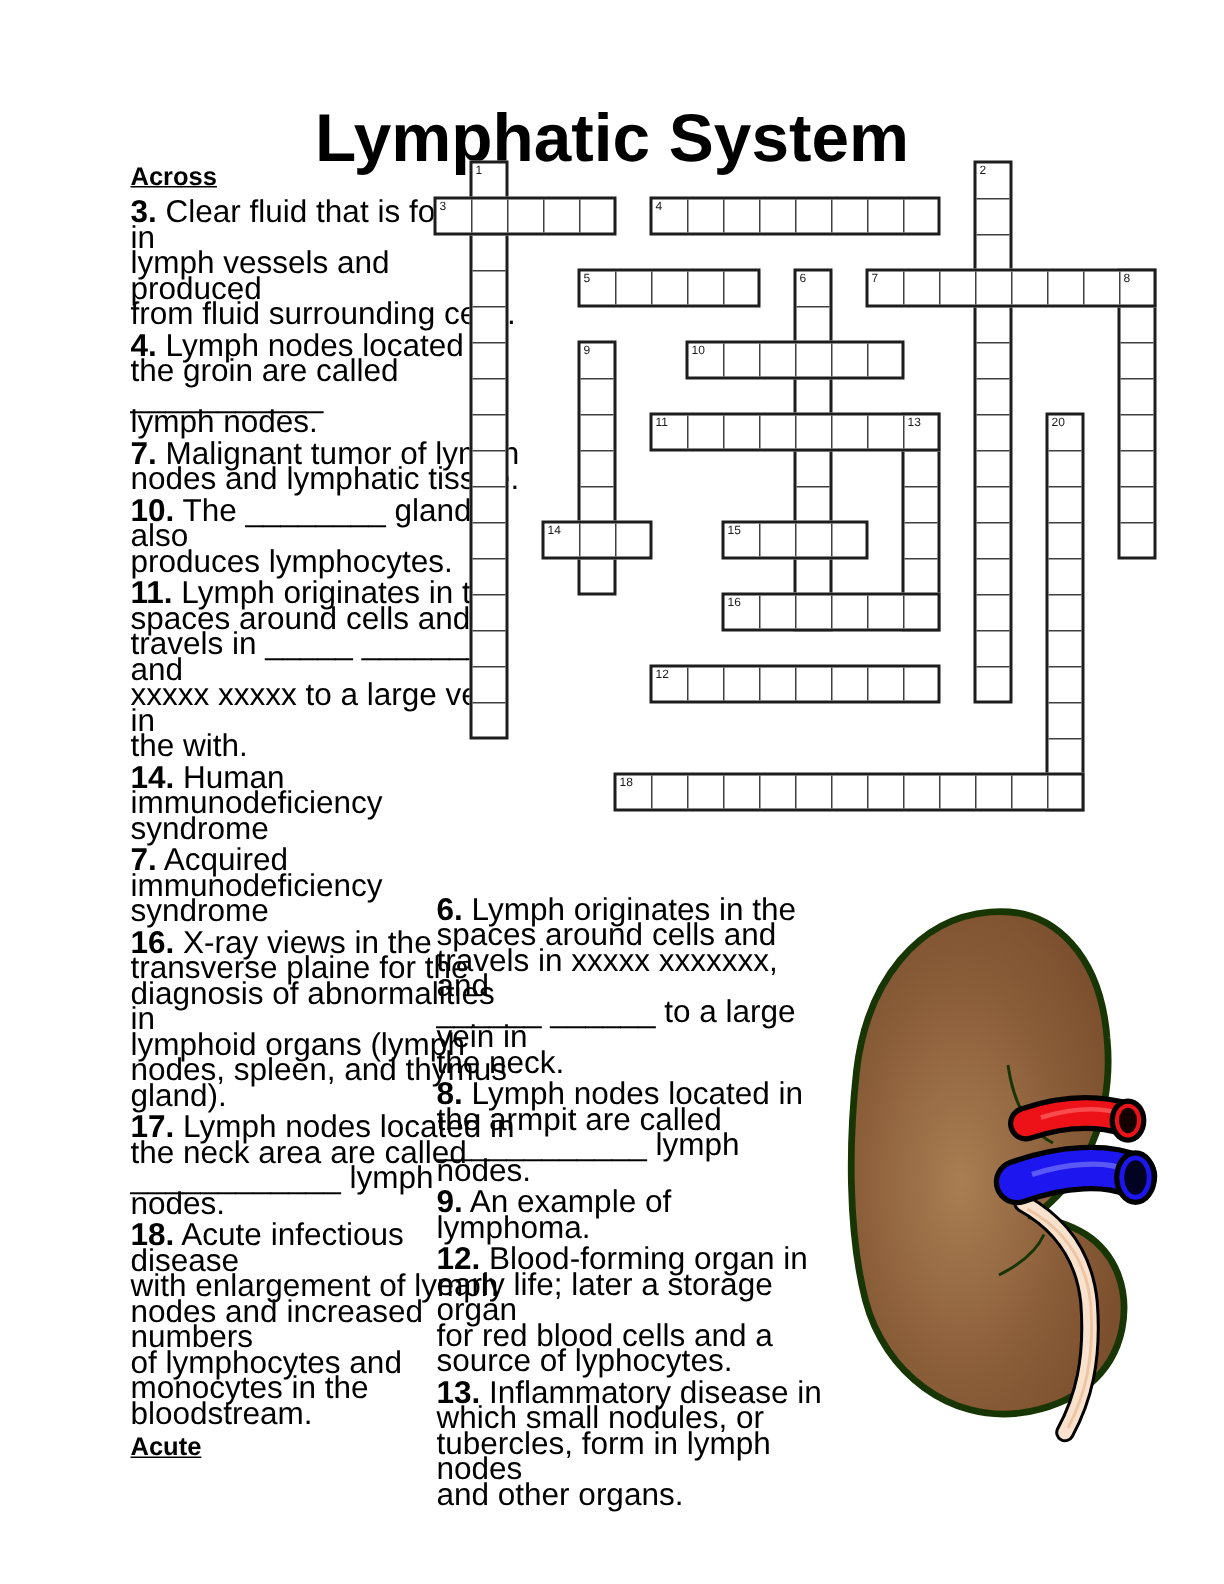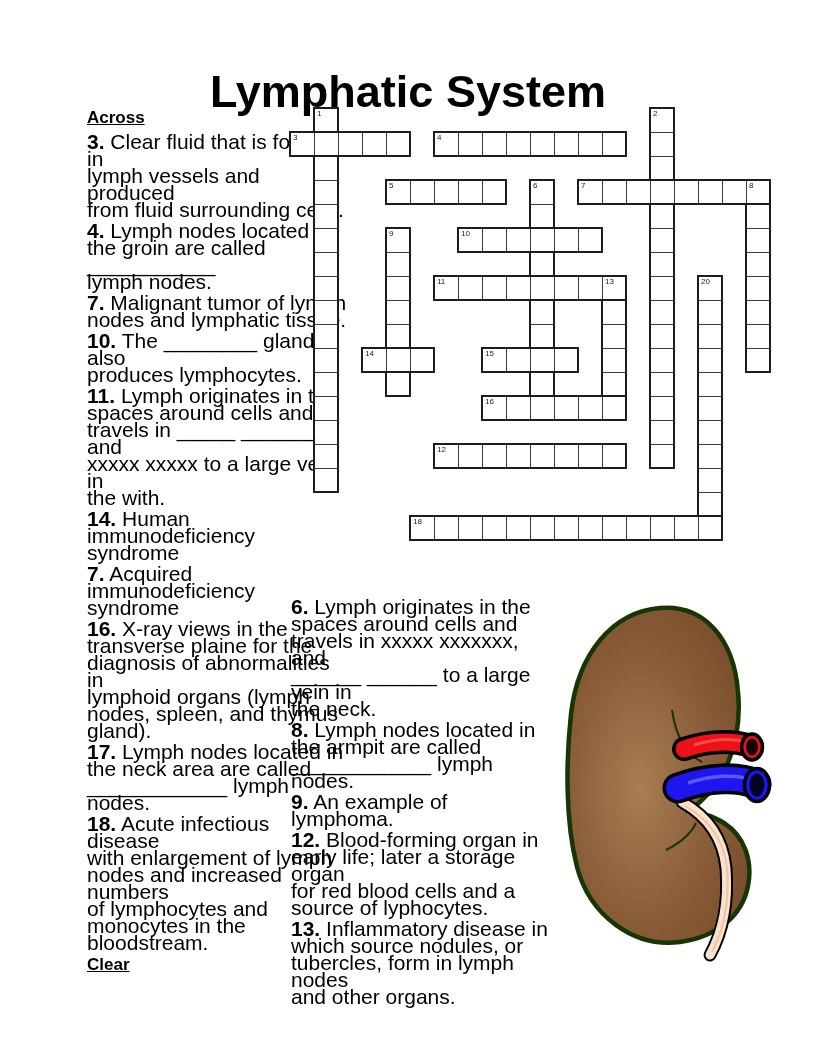--- a/index.html
+++ b/index.html
@@ -64,41 +64,41 @@
 gland).</span></p>
         <p class="clue"><b class="clue-num">17.</b> <span class="clue-text">Lymph nodes located in
 the neck area are called
 ____________ lymph nodes.</span></p>
         <p class="clue"><b class="clue-num">18.</b> <span class="clue-text">Acute infectious disease
 with enlargement of lymph
 nodes and increased numbers
 of lymphocytes and
 monocytes in the bloodstream.</span></p>
       </div>
-    <h2 class="sec-heading down-h">Clear</h2>
+    <h2 class="sec-heading down-h">Acute</h2>
   </div>
 
   <div class="clue-col" id="col-mid">
     <div id="down-mid-list">
         <p class="clue"><b class="clue-num">6.</b> <span class="clue-text">Lymph originates in the
 spaces around cells and
 travels in xxxxx xxxxxxx, and
 ______ ______ to a large vein in
 the neck.</span></p>
         <p class="clue"><b class="clue-num">8.</b> <span class="clue-text">Lymph nodes located in
 the armpit are called
 ____________ lymph nodes.</span></p>
         <p class="clue"><b class="clue-num">9.</b> <span class="clue-text">An example of
 lymphoma.</span></p>
         <p class="clue"><b class="clue-num">12.</b> <span class="clue-text">Blood-forming organ in
 early life; later a storage organ
 for red blood cells and a
 source of lyphocytes.</span></p>
         <p class="clue"><b class="clue-num">13.</b> <span class="clue-text">Inflammatory disease in
-which source nodules, or
+which small nodules, or
 tubercles, form in lymph nodes
 and other organs.</span></p>
       </div>
   </div>
 
   <div id="grid">
       <div class="run" style="left: 23px; top: -1px; width: 26px; height: 386px;">
         <div class="sep-h" style="top: 23px;"></div>
         <div class="sep-h" style="top: 47px;"></div>
         <div class="sep-h" style="top: 71px;"></div>

